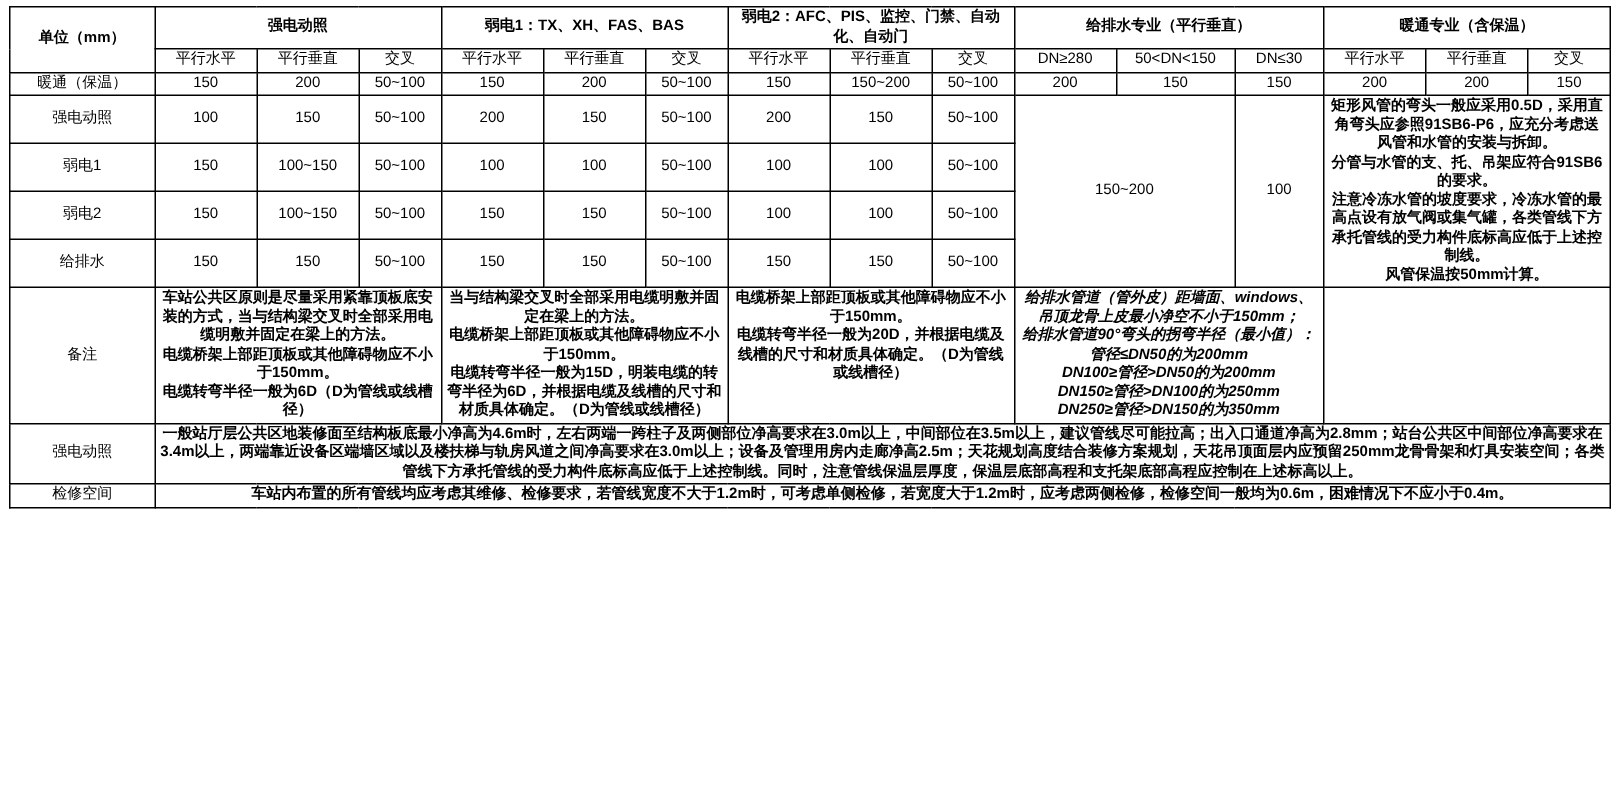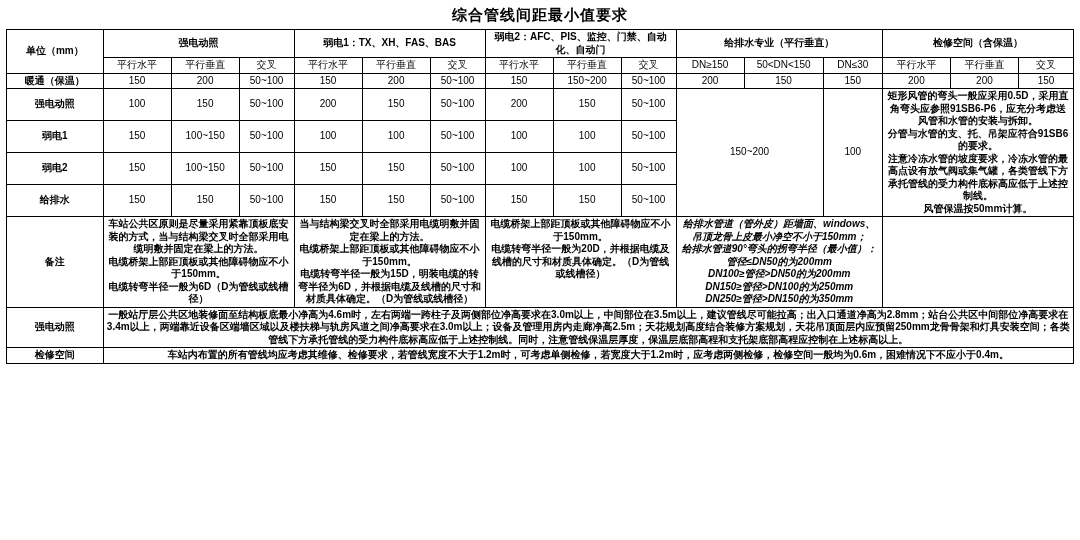--- a/index.html
+++ b/index.html
@@ -26,21 +26,21 @@
   table.main td, table.main th{
     border:1px solid #000;
     font-size:10px;
     text-align:center;
     vertical-align:middle;
     padding:1px 2px;
     line-height:1.25;
     word-break:break-all;
   }
   .hdr{font-weight:bold;font-size:11px;}
-  .rowhdr{font-weight:bold;font-size:11px;}
+  .rowhdr{font-weight:normal;font-size:11px;}
   .sub{font-size:10.5px;font-weight:normal;}
   .note{
     text-align:left;
     font-size:10px;
     line-height:1.45;
     padding:3px 4px;
     font-weight:bold;
   }
   .note-center{
     text-align:center;
@@ -57,21 +57,20 @@
     font-weight:bold;
     margin-left:38px;
   }
   .unit{font-weight:bold;font-size:11px;}
 </style>
 </head>
 <body>
 
 <div class="page">
 
-  <div class="title">综合管线间距最小值要求</div>
 
   <table class="main">
     <colgroup>
       <col style="width:88px">
       <col style="width:62px">
         <col style="width:62px">
         <col style="width:50px">
       <col style="width:62px">
         <col style="width:62px">
         <col style="width:50px">
@@ -85,33 +84,33 @@
         <col style="width:62px">
         <col style="width:50px">
     </colgroup>
     <tbody>
       <tr>
         <td rowspan="2" class="unit">单位（mm）</td>
         <td colspan="3" class="hdr">强电动照</td>
         <td colspan="3" class="hdr">弱电1：TX、XH、FAS、BAS</td>
         <td colspan="3" class="hdr">弱电2：AFC、PIS、监控、门禁、自动化、自动门</td>
         <td colspan="3" class="hdr">给排水专业（平行垂直）</td>
-        <td colspan="3" class="hdr">检修空间（含保温）</td>
-      </tr>
-      <tr>
-        <td class="sub">平行水平</td>
-        <td class="sub">平行垂直</td>
-        <td class="sub">交叉</td>
-        <td class="sub">平行水平</td>
-        <td class="sub">平行垂直</td>
-        <td class="sub">交叉</td>
-        <td class="sub">平行水平</td>
-        <td class="sub">平行垂直</td>
-        <td class="sub">交叉</td>
-        <td class="sub">DN≥150</td>
+        <td colspan="3" class="hdr">暖通专业（含保温）</td>
+      </tr>
+      <tr>
+        <td class="sub">平行水平</td>
+        <td class="sub">平行垂直</td>
+        <td class="sub">交叉</td>
+        <td class="sub">平行水平</td>
+        <td class="sub">平行垂直</td>
+        <td class="sub">交叉</td>
+        <td class="sub">平行水平</td>
+        <td class="sub">平行垂直</td>
+        <td class="sub">交叉</td>
+        <td class="sub">DN≥280</td>
         <td class="sub">50&lt;DN&lt;150</td>
         <td class="sub">DN≤30</td>
         <td class="sub">平行水平</td>
         <td class="sub">平行垂直</td>
         <td class="sub">交叉</td>
       </tr>
 
       <tr>
         <td class="rowhdr">暖通（保温）</td>
         <td>150</td>

